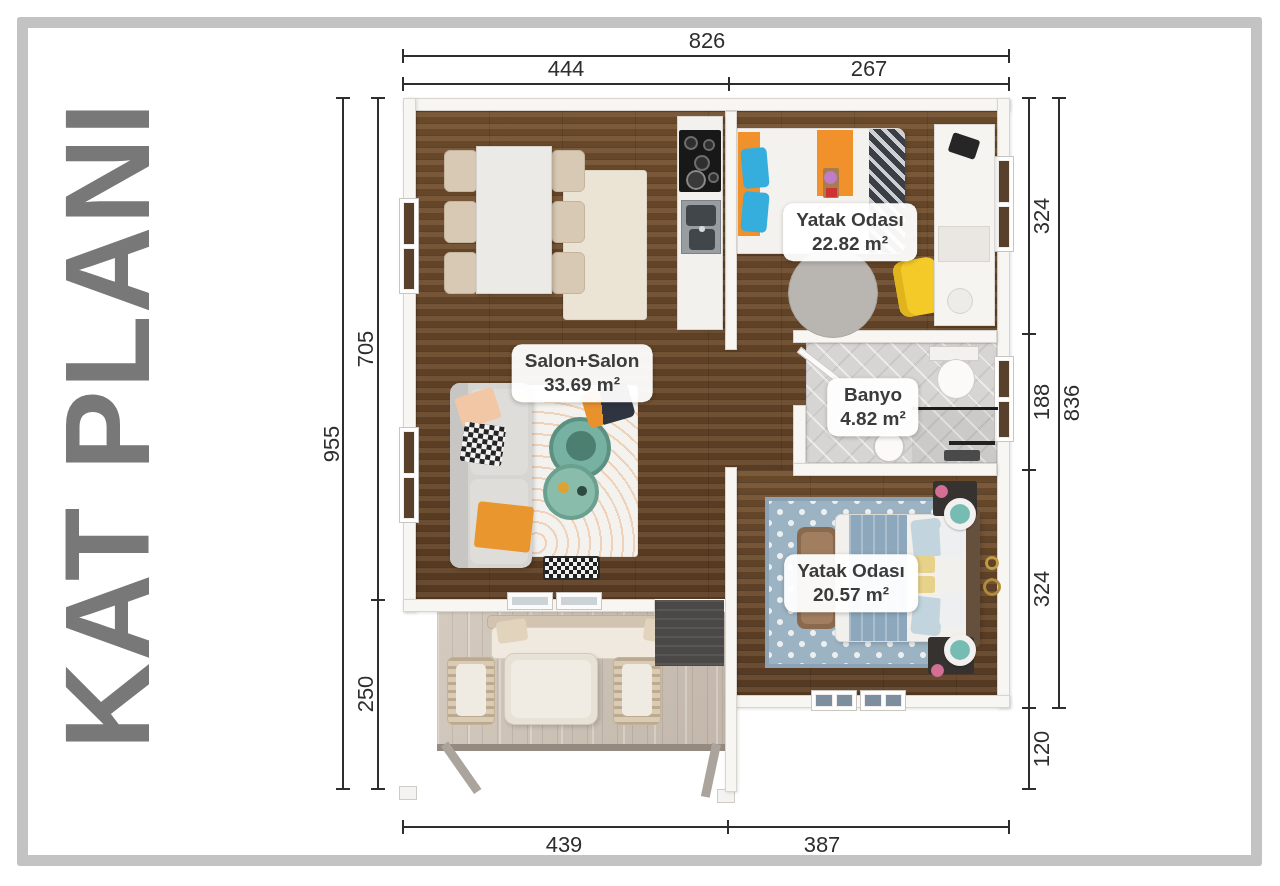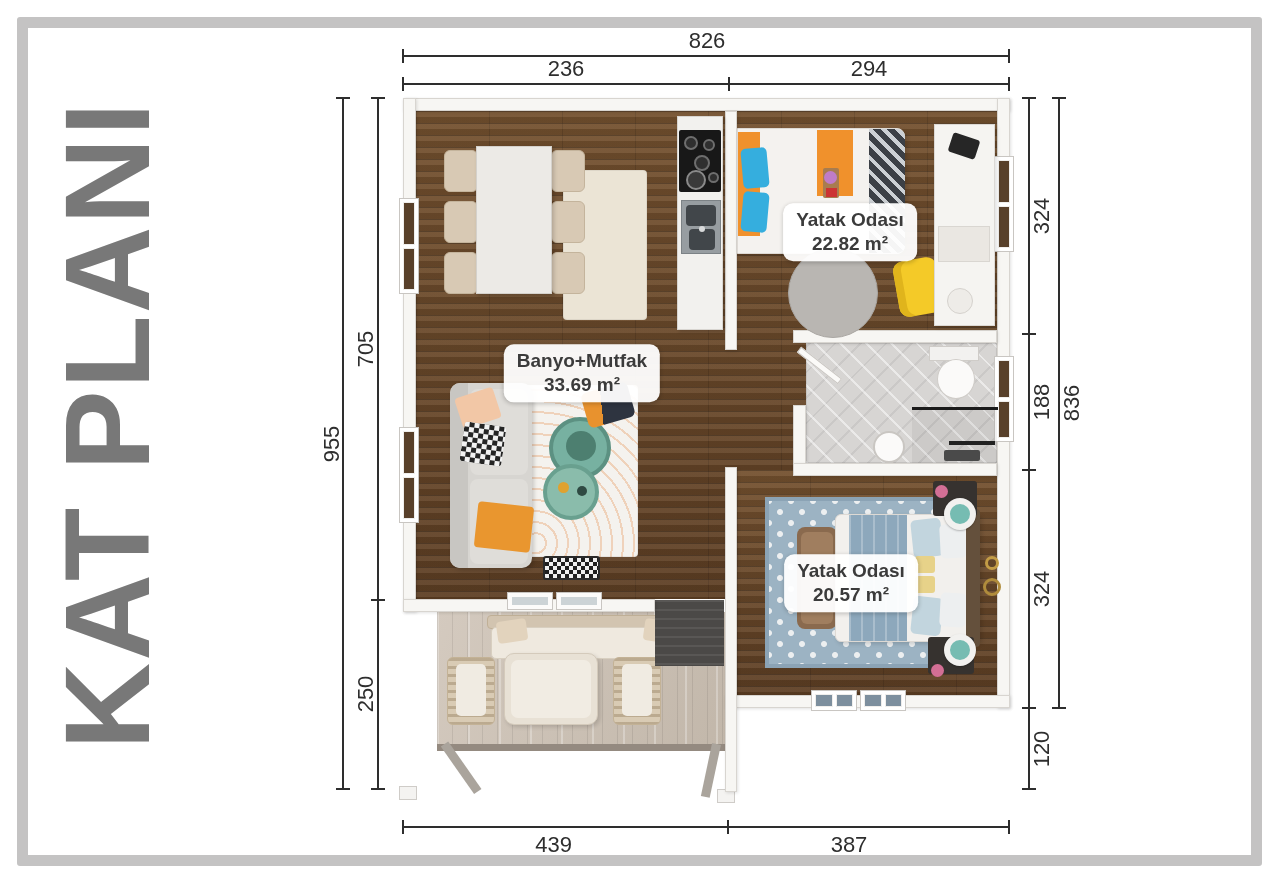--- a/index.html
+++ b/index.html
@@ -236,46 +236,50 @@
   <div class="furn circ" style="left:944px;top:634px;width:32px;height:32px;background:#76bcb2;border:6px solid #f2f1ef;box-shadow:0 1px 2px rgba(0,0,0,.25);"></div>
   <div class="furn circ" style="left:931px;top:664px;width:13px;height:13px;background:#d36f95;"></div>
   <div class="furn circ" style="left:985px;top:556px;width:14px;height:14px;border:3px solid #c29b45;background:transparent;"></div>
   <div class="furn circ" style="left:983px;top:578px;width:18px;height:18px;border:3px solid #b08c3c;background:transparent;"></div>
 
   <div class="room-label" style="left:850px;top:232px;">
     <span class="rname">Yatak Odası</span>
     <span class="rarea">22.82 m²</span>
   </div>
   <div class="room-label" style="left:582px;top:373px;">
-    <span class="rname">Banyo+Mutfak</span>
+    <span class="rname">Salon+Salon</span>
     <span class="rarea">33.69 m²</span>
+  </div>
+  <div class="room-label" style="left:873px;top:407px;">
+    <span class="rname">Banyo</span>
+    <span class="rarea">4.82 m²</span>
   </div>
   <div class="room-label" style="left:851px;top:583px;">
     <span class="rname">Yatak Odası</span>
     <span class="rarea">20.57 m²</span>
   </div>
 
   <div class="hline" style="left:403px;top:55px;width:607px;"></div>
   <div class="tkv" style="left:402px;top:49px;"></div>
   <div class="tkv" style="left:1008px;top:49px;"></div>
   <span class="dimtxt" style="left:667px;top:28px;">826</span>
 
   <div class="hline" style="left:403px;top:83px;width:607px;"></div>
   <div class="tkv" style="left:402px;top:77px;"></div>
   <div class="tkv" style="left:728px;top:77px;"></div>
   <div class="tkv" style="left:1008px;top:77px;"></div>
-  <span class="dimtxt" style="left:526px;top:56px;">236</span>
-  <span class="dimtxt" style="left:829px;top:56px;">294</span>
+  <span class="dimtxt" style="left:526px;top:56px;">444</span>
+  <span class="dimtxt" style="left:829px;top:56px;">267</span>
 
   <div class="hline" style="left:403px;top:826px;width:607px;"></div>
   <div class="tkv" style="left:402px;top:820px;"></div>
   <div class="tkv" style="left:727px;top:820px;"></div>
   <div class="tkv" style="left:1008px;top:820px;"></div>
-  <span class="dimtxt" style="left:492px;top:832px;text-align:right;">439</span>
-  <span class="dimtxt" style="left:809px;top:832px;">387</span>
+  <span class="dimtxt" style="left:524px;top:832px;">439</span>
+  <span class="dimtxt" style="left:782px;top:832px;">387</span>
 
   <div class="vline" style="left:342px;top:98px;height:692px;"></div>
   <div class="tkh" style="left:336px;top:97px;"></div>
   <div class="tkh" style="left:336px;top:788px;"></div>
   <span class="dimtxt rot" style="left:292px;top:431px;">955</span>
 
   <div class="vline" style="left:377px;top:98px;height:692px;"></div>
   <div class="tkh" style="left:371px;top:97px;"></div>
   <div class="tkh" style="left:371px;top:599px;"></div>
   <div class="tkh" style="left:371px;top:788px;"></div>

